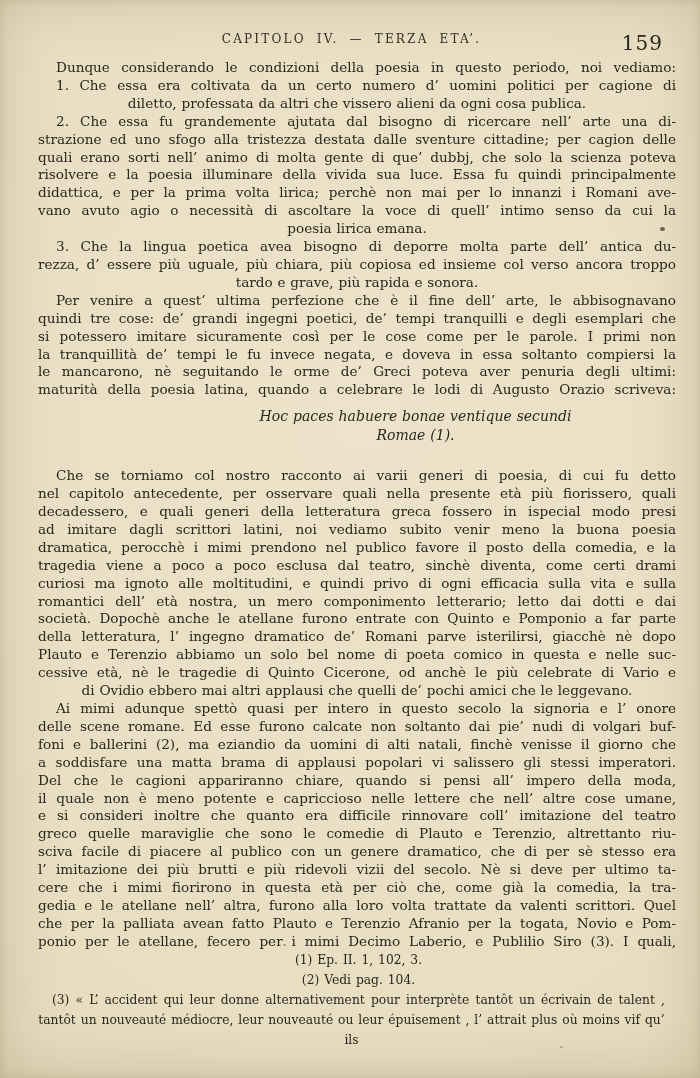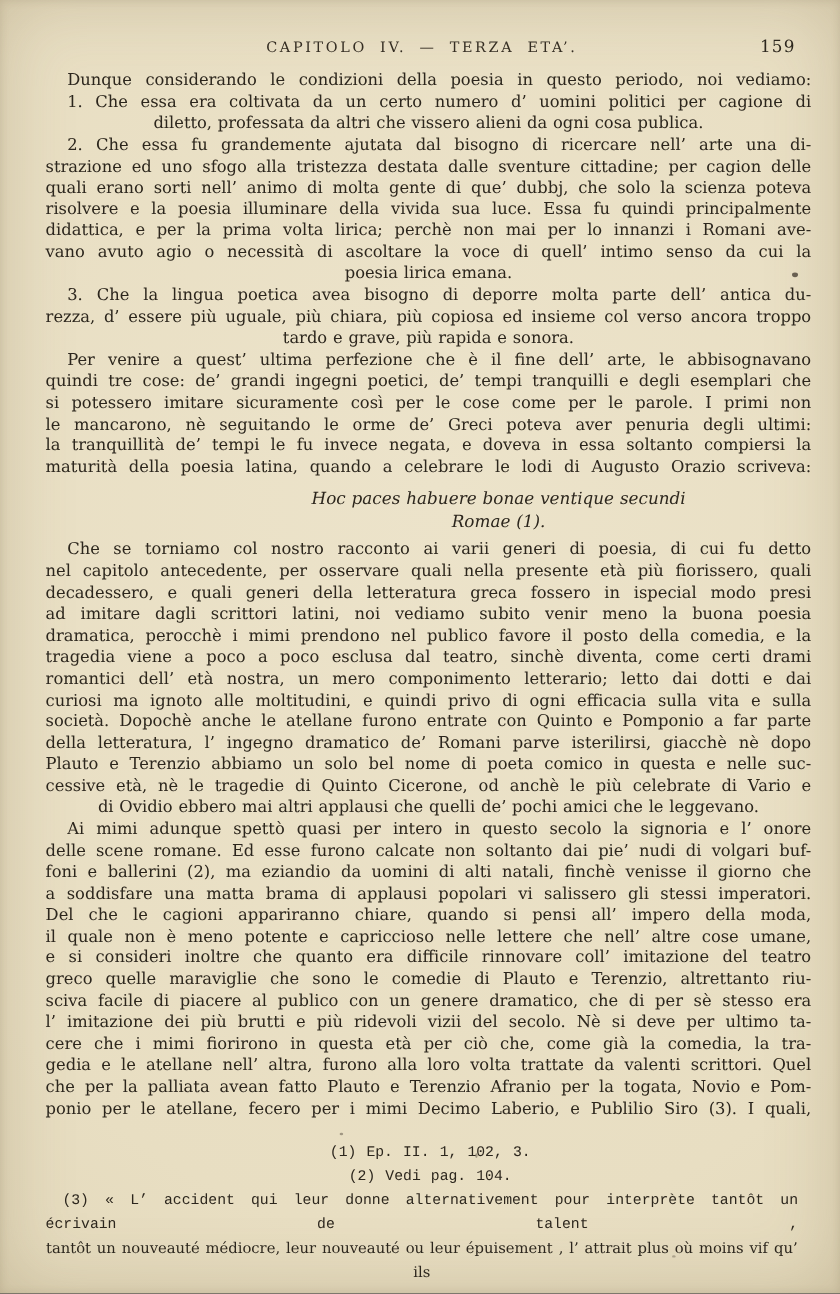--- a/index.html
+++ b/index.html
@@ -28,52 +28,52 @@
     display: block;
     text-align: center;
     font-size: 12px;
     letter-spacing: 2.2px;
     word-spacing: 5px;
     color: #352e23;
   }
   .pagenum {
     position: absolute;
     right: 2px; top: -1px;
-    font-size: 14px;
+    font-size: 20px;
     letter-spacing: 1px;
   }
   .text-column {
     position: absolute;
     top: 59px; left: 38px; right: 24px;
   }
   .para { margin: 0; }
   .line {
     font-size: 13.6px;
     line-height: 17.9px;
     white-space: normal;
     word-spacing: 0.5px;
     text-align: center;
   }
   .line.indent { text-indent: 18px; }
   .line.just { text-align: justify; text-align-last: justify; }
   .para.quote {
-    margin: 8px 0 6px 117px;
+    margin: 8px 0 23px 117px;
     font-style: italic;
   }
   .para.quote .line { font-size: 14px; line-height: 18.5px; }
   .footnotes {
     position: absolute;
     top: 950px; left: 38px; right: 35px;
   }
   .footnotes .line {
     font-size: 12.3px;
     line-height: 20px;
     word-spacing: 1px;
   }
-  .footnotes .line.indent { text-indent: 14px; font-family: Liberation Mono, monospace; }
+  .footnotes .line.indent { text-indent: 14px; }
   .speck {
     position: absolute;
     background: #4a4136;
     border-radius: 50%;
   }
   .s1 { left: 660px; top: 227px; width: 5px; height: 4px; opacity: 0.8; }
   .s2 { left: 283px; top: 944px; width: 3px; height: 2px; opacity: 0.45; }
   .s3 { left: 396px; top: 961px; width: 2px; height: 4px; opacity: 0.45; }
   .s4 { left: 560px; top: 1046px; width: 3px; height: 2px; opacity: 0.35; }
 </style>
@@ -106,37 +106,37 @@
       </div>
       <div class="para body">
         <div class="line indent just">3. Che la lingua poetica avea bisogno di deporre molta parte dell’ antica du-</div>
         <div class="line just">rezza, d’ essere più uguale, più chiara, più copiosa ed insieme col verso ancora troppo</div>
         <div class="line">tardo e grave, più rapida e sonora.</div>
       </div>
       <div class="para body">
         <div class="line indent just">Per venire a quest’ ultima perfezione che è il fine dell’ arte, le abbisognavano</div>
         <div class="line just">quindi tre cose: de’ grandi ingegni poetici, de’ tempi tranquilli e degli esemplari che</div>
         <div class="line just">si potessero imitare sicuramente così per le cose come per le parole. I primi non</div>
+        <div class="line just">la tranquillità de’ tempi le fu invece negata, e doveva in essa soltanto compiersi la</div>
         <div class="line just">le mancarono, nè seguitando le orme de’ Greci poteva aver penuria degli ultimi:</div>
-        <div class="line just">la tranquillità de’ tempi le fu invece negata, e doveva in essa soltanto compiersi la</div>
         <div class="line just">maturità della poesia latina, quando a celebrare le lodi di Augusto Orazio scriveva:</div>
       </div>
       <div class="para quote">
         <div class="line">Hoc paces habuere bonae ventique secundi</div>
         <div class="line">Romae (1).</div>
       </div>
       <div class="para body">
         <div class="line indent just">Che se torniamo col nostro racconto ai varii generi di poesia, di cui fu detto</div>
         <div class="line just">nel capitolo antecedente, per osservare quali nella presente età più fiorissero, quali</div>
         <div class="line just">decadessero, e quali generi della letteratura greca fossero in ispecial modo presi</div>
         <div class="line just">ad imitare dagli scrittori latini, noi vediamo subito venir meno la buona poesia</div>
         <div class="line just">dramatica, perocchè i mimi prendono nel publico favore il posto della comedia, e la</div>
         <div class="line just">tragedia viene a poco a poco esclusa dal teatro, sinchè diventa, come certi drami</div>
+        <div class="line just">curiosi ma ignoto alle moltitudini, e quindi privo di ogni efficacia sulla vita e sulla</div>
         <div class="line just">romantici dell’ età nostra, un mero componimento letterario; letto dai dotti e dai</div>
-        <div class="line just">curiosi ma ignoto alle moltitudini, e quindi privo di ogni efficacia sulla vita e sulla</div>
         <div class="line just">società. Dopochè anche le atellane furono entrate con Quinto e Pomponio a far parte</div>
         <div class="line just">della letteratura, l’ ingegno dramatico de’ Romani parve isterilirsi, giacchè nè dopo</div>
         <div class="line just">Plauto e Terenzio abbiamo un solo bel nome di poeta comico in questa e nelle suc-</div>
         <div class="line just">cessive età, nè le tragedie di Quinto Cicerone, od anchè le più celebrate di Vario e</div>
         <div class="line">di Ovidio ebbero mai altri applausi che quelli de’ pochi amici che le leggevano.</div>
       </div>
       <div class="para body">
         <div class="line indent just">Ai mimi adunque spettò quasi per intero in questo secolo la signoria e l’ onore</div>
         <div class="line just">delle scene romane. Ed esse furono calcate non soltanto dai pie’ nudi di volgari buf-</div>
         <div class="line just">foni e ballerini (2), ma eziandio da uomini di alti natali, finchè venisse il giorno che</div>

